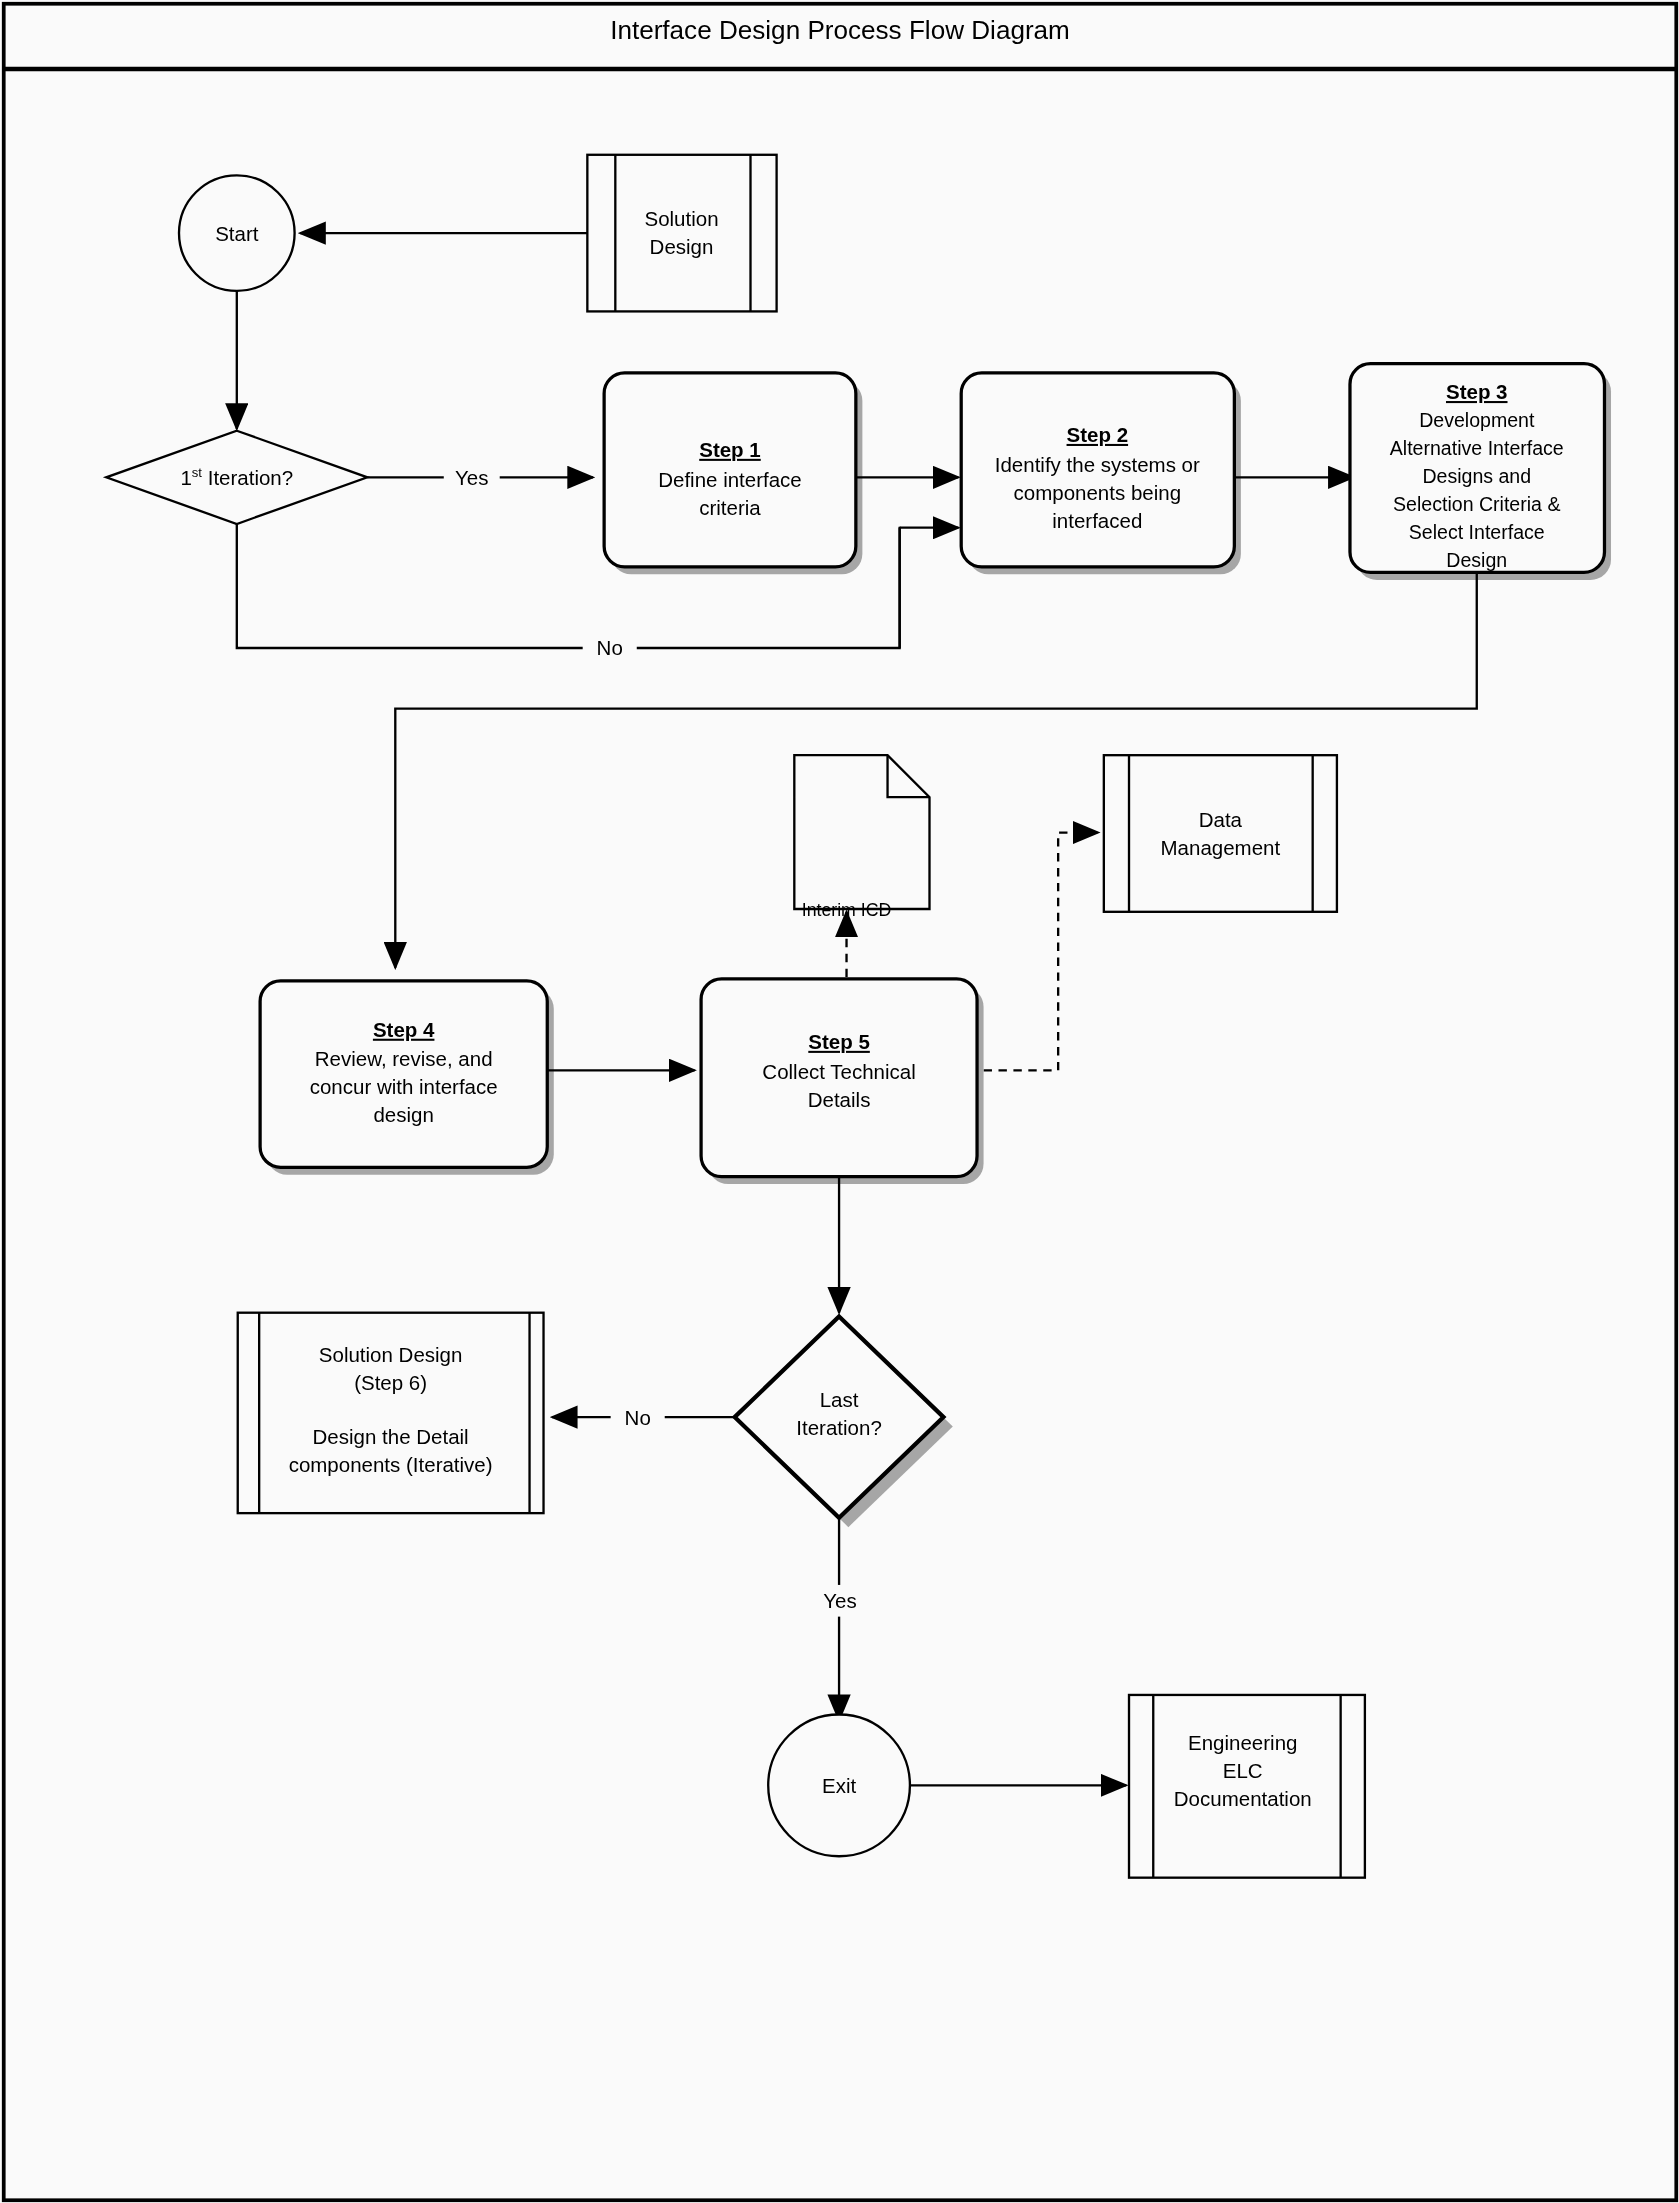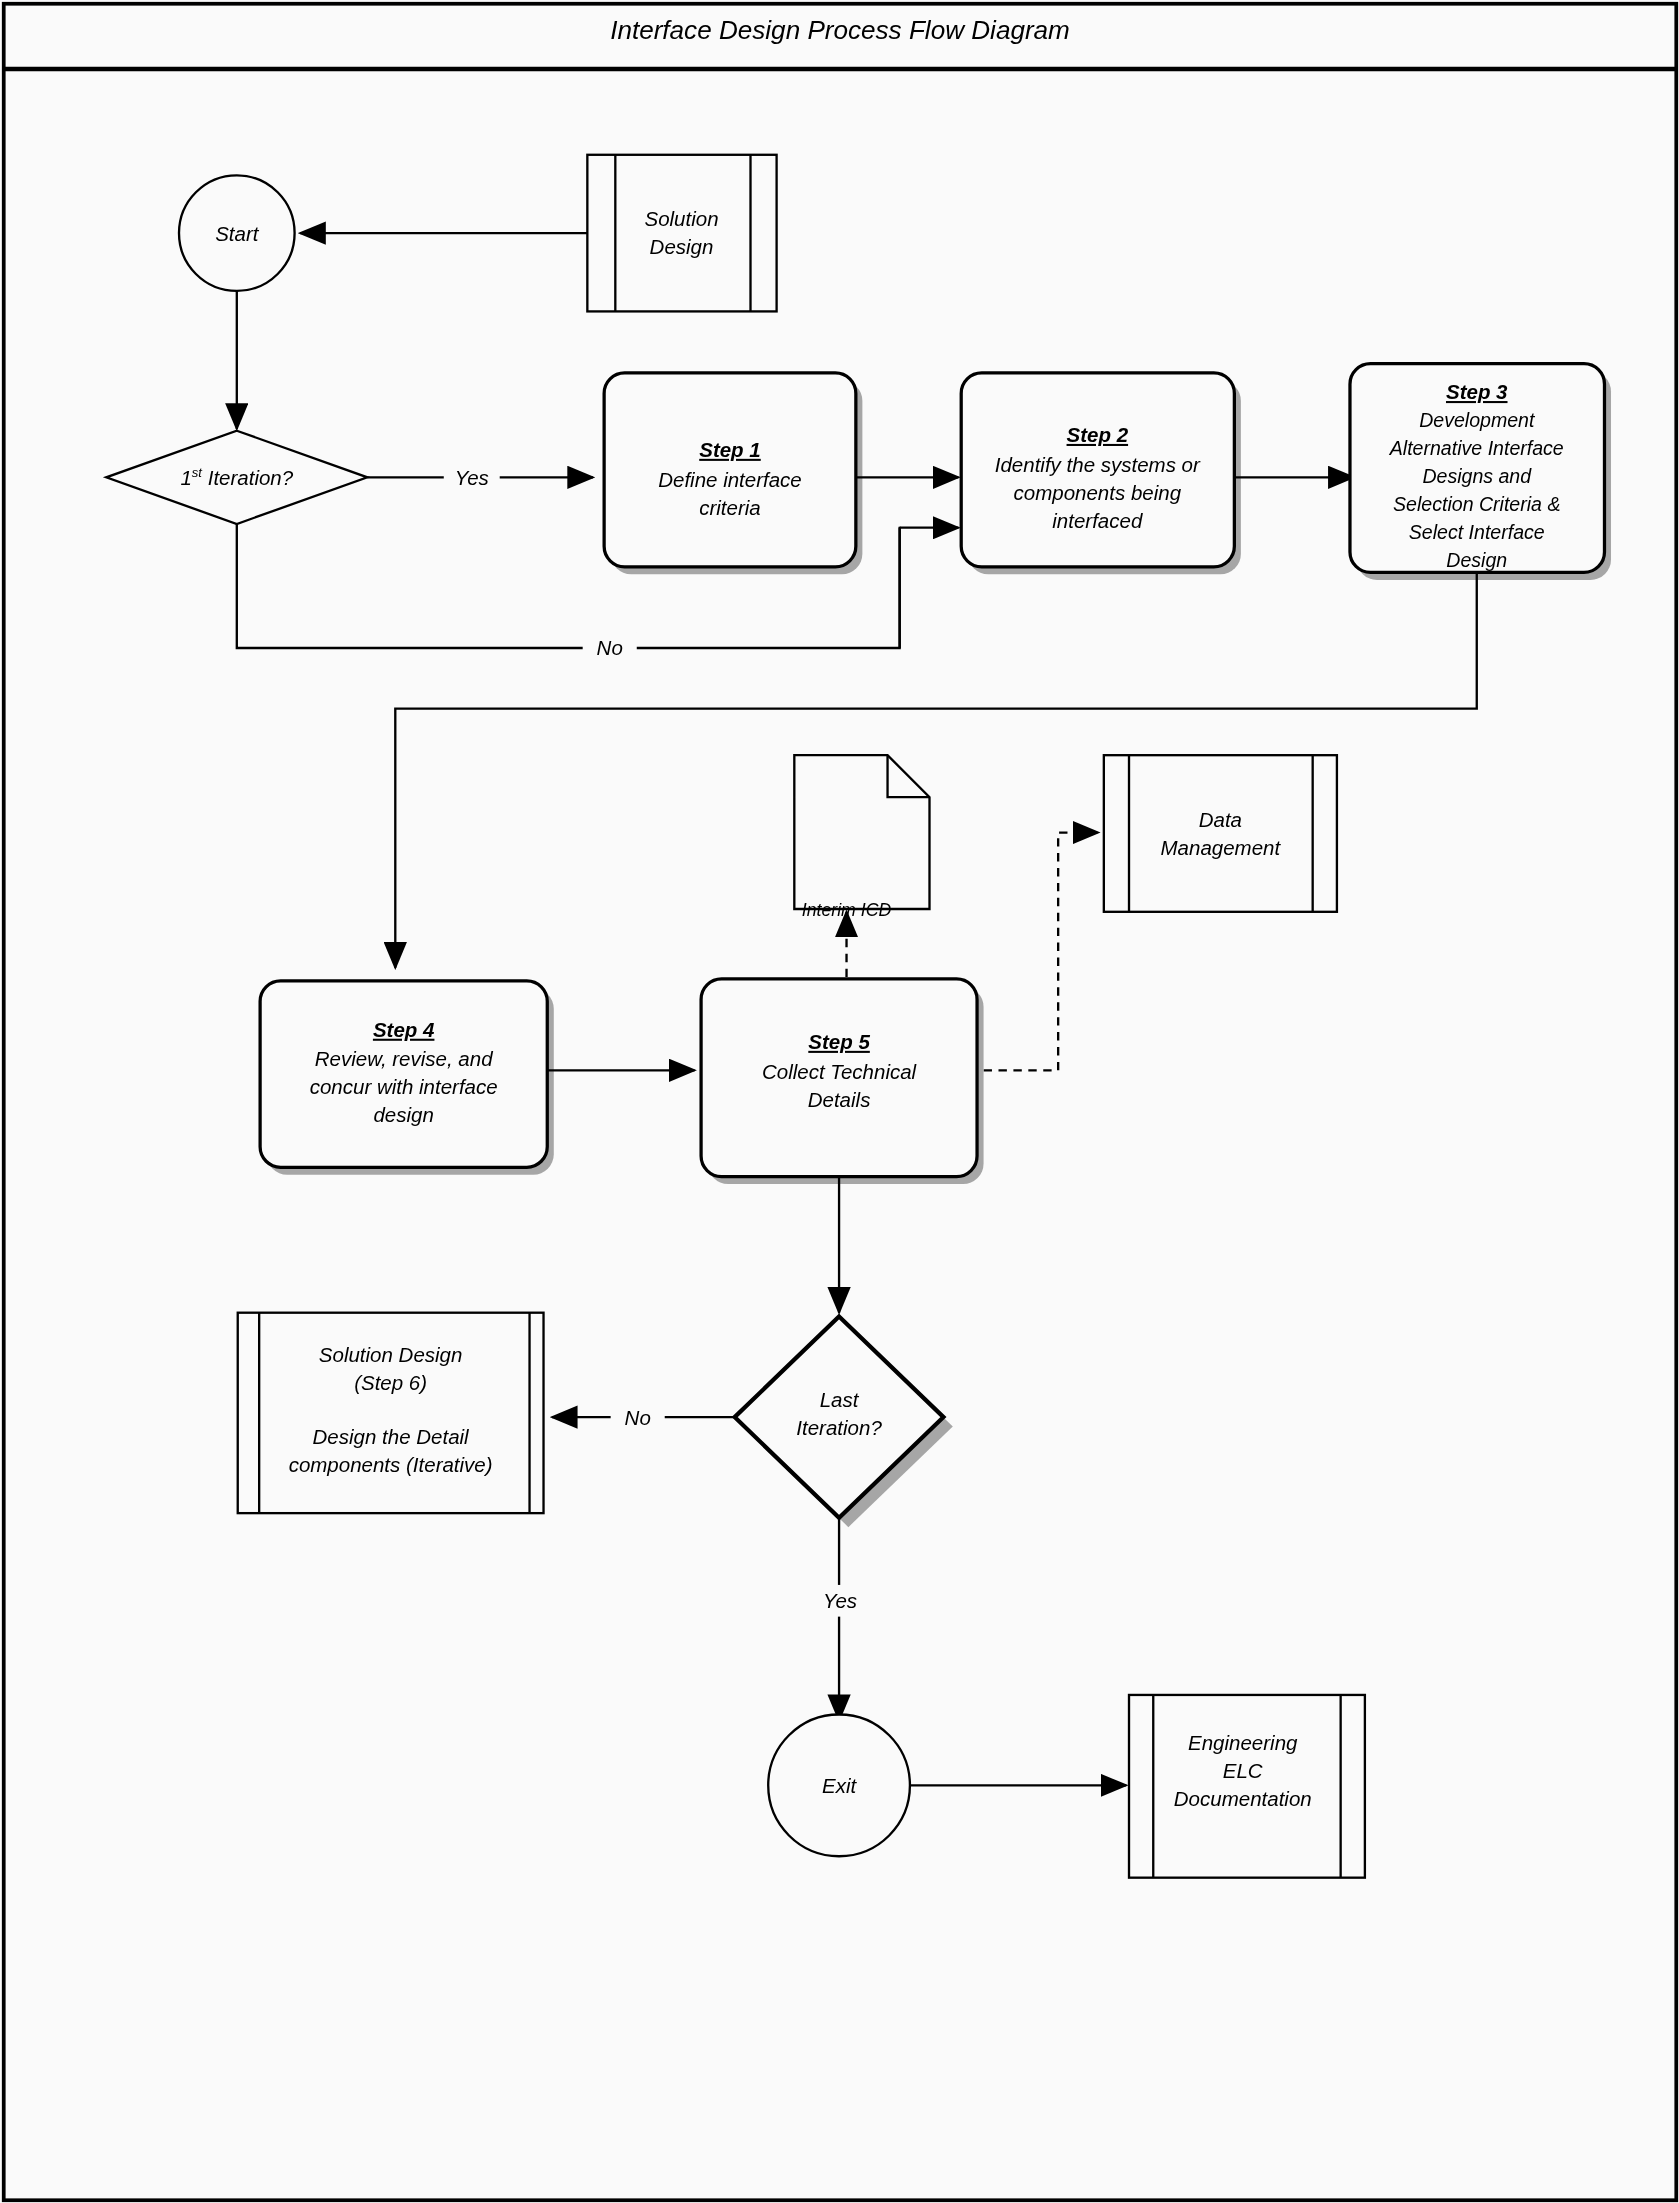--- a/index.html
+++ b/index.html
@@ -2,21 +2,20 @@
 <html style="font-size:15px"><head>
 <meta charset="utf-8">
 <style>
   html, body { margin:0; padding:0; background:#ffffff; }
   body { font-family:"Liberation Sans", sans-serif; }
   #page {
     position:relative;
     width:1680px; height:2204px;
     background:#8b5cf6;
     box-sizing:border-box;
-    font-style:italic;
   }
   svg { display:block; }
   .txt { font-family:"Liberation Sans", sans-serif; fill:#000; }
   .title-txt { font-size:28px; }
   .node-txt { font-size:22px; }
   .node-txt-sm { font-size:21px; }
   .step-head { font-size:22px; font-weight:bold; text-decoration:underline; }
   .edge-lbl { font-size:22px; }
   .small-lbl { font-size:19px; }
   .sup { font-size:14px; }

